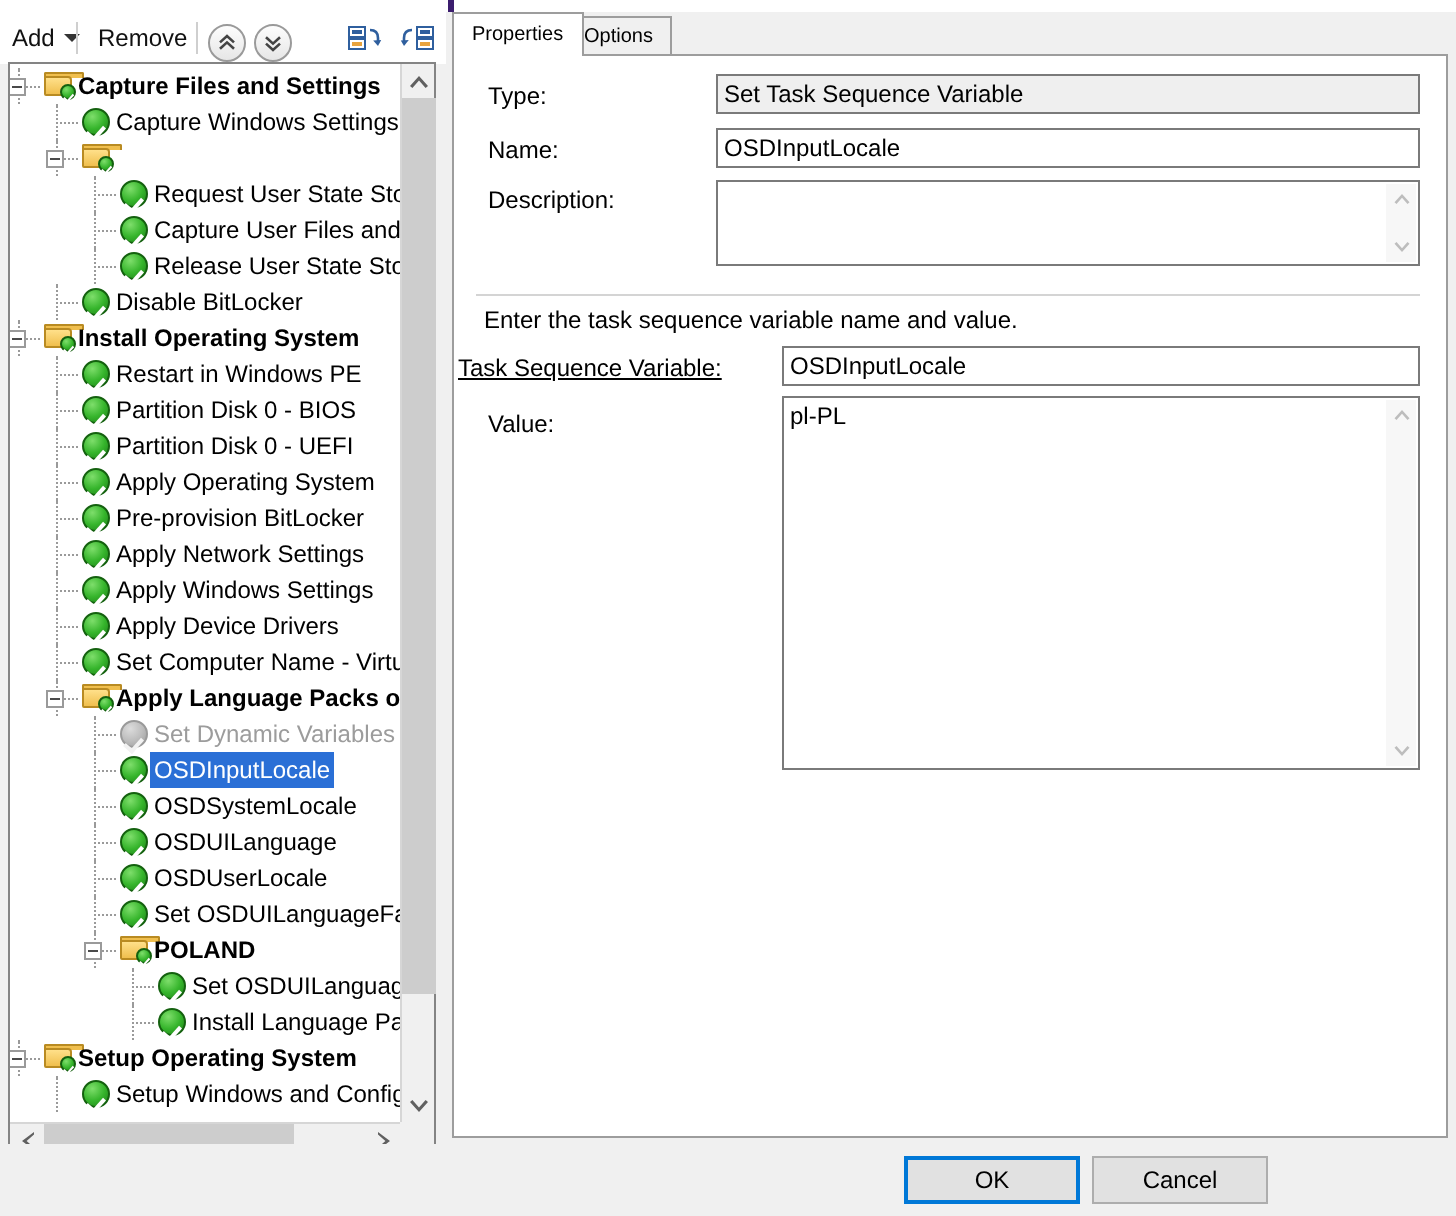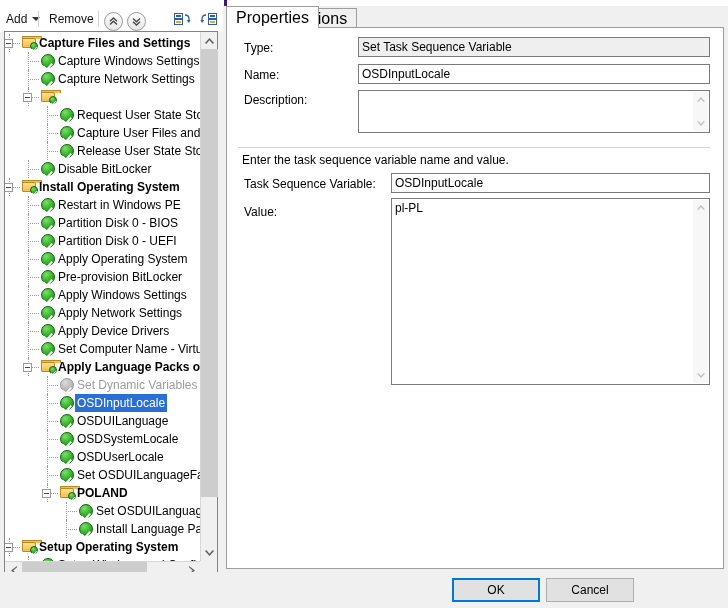--- a/index.html
+++ b/index.html
@@ -118,21 +118,21 @@
   .hsb .arrow.lf{left:0;}
   .hsb .arrow.rt{right:0;}
   .hsb .thumb{position:absolute;top:0;left:17px;width:125px;height:16px;background:#cdcdcd;}
   .corner{position:absolute;right:0;bottom:0;width:17px;height:17px;background:#f0f0f0;}
   .chev{fill:#606060;}
 
   
   .tabstrip{position:absolute;left:226px;top:6px;width:502px;height:22px;}
   .tab{
     position:absolute;top:2px;height:20px;line-height:19px;padding:0 9px;
-    font-size:16px;box-sizing:border-box;border:1px solid #9d9d9d;border-bottom:none;
+    font-size:10px;box-sizing:border-box;border:1px solid #9d9d9d;border-bottom:none;
     background:#f0f0f0;color:#000;
   }
   .tab.active{top:0;height:22px;line-height:21px;background:#ffffff;border-color:#9d9d9d;z-index:3;}
   .tabpanel{
     position:absolute;left:226px;top:27px;width:498px;height:542px;
     background:#ffffff;border:1px solid #9d9d9d;box-sizing:border-box;z-index:2;
   }
   .tab-mask{position:absolute;left:228px;top:27px;width:54px;height:2px;background:#ffffff;z-index:4;}
 
   .row-label{position:absolute;font-size:12px;color:#000;}
@@ -238,28 +238,20 @@
             <span class="lbl" style="left: 34px;">Capture Files and Settings</span>
           </div>
           <div class="node" style="top: 0px;">
             <div class="dot-h" style="left: 23px; top: 9px; width: 11px;"></div>
             <div class="dot-v" style="left: 23px; top: 0px; height: 18px;"></div>
             <div class="ico" style="left: 36px;">
               <div class="chk"></div>
             </div>
             <span class="lbl" style="left: 53px;">Capture Windows Settings</span>
           </div>
-          <div class="node" style="top: 0px;">
-            <div class="dot-h" style="left: 23px; top: 9px; width: 11px;"></div>
-            <div class="dot-v" style="left: 23px; top: 0px; height: 18px;"></div>
-            <div class="ico" style="left: 36px;">
-              <div class="chk"></div>
-            </div>
-            <span class="lbl" style="left: 53px;">Capture Network Settings</span>
-          </div>
           <div class="node grp" style="top: 0px;">
             <div class="dot-h" style="left: 23px; top: 9px; width: 11px;"></div>
             <div class="dot-v" style="left: 23px; top: 0px; height: 18px;"></div>
             <div class="exp" style="left: 18px;"></div>
             <div class="ico" style="left: 36px;">
               <div class="fld">
                 <div class="tab"></div>
                 <div class="body"></div>
                 <div class="badge"></div>
               </div>
@@ -349,29 +341,29 @@
               <div class="chk"></div>
             </div>
             <span class="lbl" style="left: 53px;">Pre-provision BitLocker</span>
           </div>
           <div class="node" style="top: 0px;">
             <div class="dot-h" style="left: 23px; top: 9px; width: 11px;"></div>
             <div class="dot-v" style="left: 23px; top: 0px; height: 18px;"></div>
             <div class="ico" style="left: 36px;">
               <div class="chk"></div>
             </div>
+            <span class="lbl" style="left: 53px;">Apply Network Settings</span>
+          </div>
+          <div class="node" style="top: 0px;">
+            <div class="dot-h" style="left: 23px; top: 9px; width: 11px;"></div>
+            <div class="dot-v" style="left: 23px; top: 0px; height: 18px;"></div>
+            <div class="ico" style="left: 36px;">
+              <div class="chk"></div>
+            </div>
             <span class="lbl" style="left: 53px;">Apply Windows Settings</span>
-          </div>
-          <div class="node" style="top: 0px;">
-            <div class="dot-h" style="left: 23px; top: 9px; width: 11px;"></div>
-            <div class="dot-v" style="left: 23px; top: 0px; height: 18px;"></div>
-            <div class="ico" style="left: 36px;">
-              <div class="chk"></div>
-            </div>
-            <span class="lbl" style="left: 53px;">Apply Network Settings</span>
           </div>
           <div class="node" style="top: 0px;">
             <div class="dot-h" style="left: 23px; top: 9px; width: 11px;"></div>
             <div class="dot-v" style="left: 23px; top: 0px; height: 18px;"></div>
             <div class="ico" style="left: 36px;">
               <div class="chk"></div>
             </div>
             <span class="lbl" style="left: 53px;">Apply Device Drivers</span>
           </div>
           <div class="node" style="top: 0px;">
@@ -410,29 +402,29 @@
               <div class="chk"></div>
             </div>
             <span class="lbl sel" style="left: 72px;">OSDInputLocale</span>
           </div>
           <div class="node" style="top: 0px;">
             <div class="dot-h" style="left: 42px; top: 9px; width: 11px;"></div>
             <div class="dot-v" style="left: 42px; top: 0px; height: 18px;"></div>
             <div class="ico" style="left: 55px;">
               <div class="chk"></div>
             </div>
+            <span class="lbl" style="left: 72px;">OSDSystemLocale</span>
+          </div>
+          <div class="node" style="top: 0px;">
+            <div class="dot-h" style="left: 42px; top: 9px; width: 11px;"></div>
+            <div class="dot-v" style="left: 42px; top: 0px; height: 18px;"></div>
+            <div class="ico" style="left: 55px;">
+              <div class="chk"></div>
+            </div>
             <span class="lbl" style="left: 72px;">OSDUILanguage</span>
-          </div>
-          <div class="node" style="top: 0px;">
-            <div class="dot-h" style="left: 42px; top: 9px; width: 11px;"></div>
-            <div class="dot-v" style="left: 42px; top: 0px; height: 18px;"></div>
-            <div class="ico" style="left: 55px;">
-              <div class="chk"></div>
-            </div>
-            <span class="lbl" style="left: 72px;">OSDSystemLocale</span>
           </div>
           <div class="node" style="top: 0px;">
             <div class="dot-h" style="left: 42px; top: 9px; width: 11px;"></div>
             <div class="dot-v" style="left: 42px; top: 0px; height: 18px;"></div>
             <div class="ico" style="left: 55px;">
               <div class="chk"></div>
             </div>
             <span class="lbl" style="left: 72px;">OSDUserLocale</span>
           </div>
           <div class="node" style="top: 0px;">
@@ -556,21 +548,21 @@
               <path class="ta-chev" d="M4.5 6 L0 1 L1.2 0 L4.5 3.7 L7.8 0 L9 1 Z"></path>
             </svg>
         </div>
       </div>
     </div>
 
     <div class="divider" style="left:11px;top:119px;width:472px;"></div>
 
     <div class="hint" style="left:15px;top:125px;">Enter the task sequence variable name and value.</div>
 
-    <div class="row-label" style="left:17px;top:149px;">Task Sequence Variable:</div>
+    <div class="row-label" style="left:2px;top:149px;text-decoration:underline;">Task Sequence Variable:</div>
     <div class="tbox" style="left:164px;top:145px;width:319px;height:20px;">OSDInputLocale</div>
 
     <div class="row-label" style="left:17px;top:177px;">Value:</div>
     <div class="tarea" style="left:164px;top:170px;width:319px;height:187px;">
       <span>pl-PL</span>
       <div class="ta-sb">
         <div class="a up">
           <svg width="8" height="5" viewBox="0 0 9 6">
               <path class="ta-chev" d="M4.5 0 L9 5 L7.8 6 L4.5 2.3 L1.2 6 L0 5 Z"></path>
             </svg>

